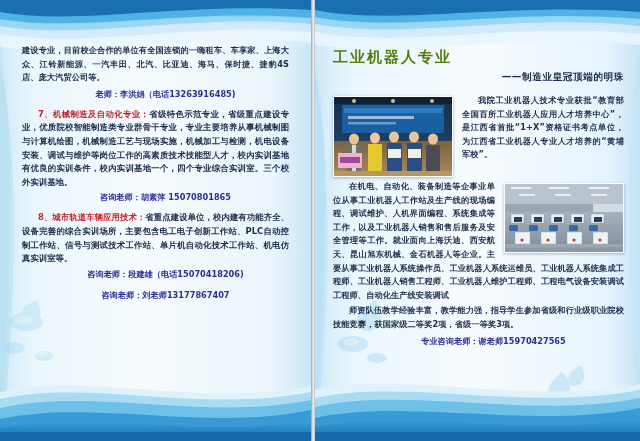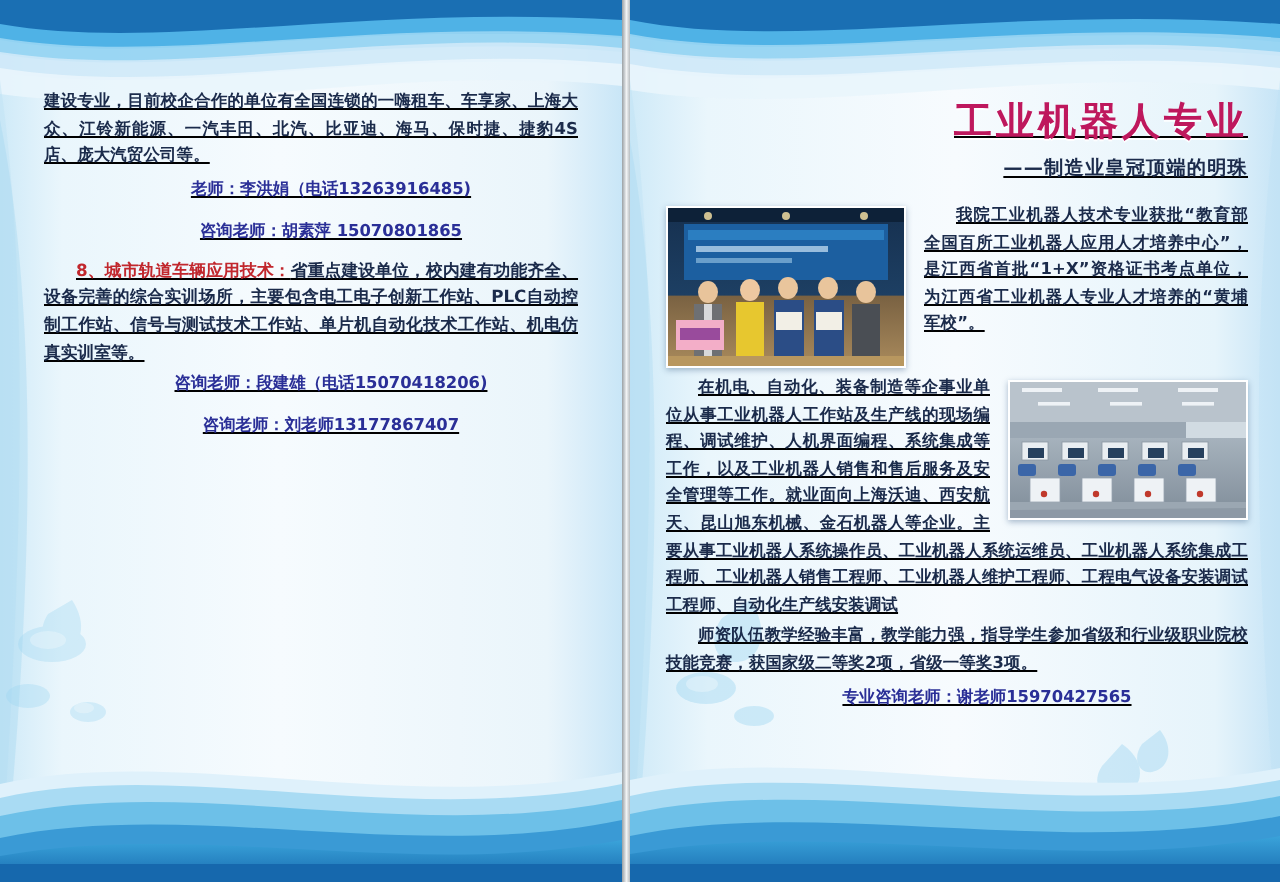--- a/index.html
+++ b/index.html
@@ -46,21 +46,20 @@
   }
   .bg-art svg { display: block; width: 100%; height: 100%; }
 
   
   .content {
     position: absolute;
     left: 0; right: 0;
     top: 0; bottom: 0;
     padding: 44px 22px 48px 22px;
     box-sizing: border-box;
-    text-decoration: underline;
   }
   .page.right .content { padding: 34px 16px 48px 18px; }
 
   
   .body-text {
     font-size: 8.2px;
     line-height: 13.6px;
     color: #1b2b4b;
     text-align: justify;
     letter-spacing: .1px;
@@ -89,23 +88,23 @@
     color: #2a2f97;
     font-weight: 700;
     margin: 1px 0 7px 0;
     text-indent: 20px;
     text-align: center;
   }
   .contact.r { text-indent: 30px; }
 
   
   .r-title {
-    text-align: right;
-    color: #be185d;
-    font-size: 19px;
+    text-align: left;
+    color: #4d7c0f;
+    font-size: 15px;
     font-weight: 700;
     letter-spacing: 2px;
     margin: 14px 0 0 0;
     text-shadow: 0 1px 0 rgba(255,255,255,.85);
   }
   .r-sub {
     text-align: right;
     color: #1b2b4b;
     font-size: 9.6px;
     font-weight: 700;
@@ -194,20 +193,23 @@
         <rect x="0" y="432" width="311" height="9" fill="#1668ad"></rect>
       </svg>
     </div>
 
     <div class="content">
 
       <p class="body-text">建设专业，目前校企合作的单位有全国连锁的一嗨租车、车享家、上海大众、江铃新能源、一汽丰田、北汽、比亚迪、海马、保时捷、捷豹4S店、庞大汽贸公司等。</p>
 
       <p class="contact">老师：李洪娟（电话13263916485)</p>
 
+      <p class="major-head">
+        <span>7、机械制造及自动化专业：</span><span class="cont">省级特色示范专业，省级重点建设专业，优质院校智能制造类专业群骨干专业，专业主要培养从事机械制图与计算机绘图，机械制造工艺与现场实施，机械加工与检测，机电设备安装、调试与维护等岗位工作的高素质技术技能型人才，校内实训基地有优良的实训条件，校内实训基地一个，四个专业综合实训室。三个校外实训基地。</span>
+      </p>
       <p class="contact">咨询老师：胡素萍 15070801865</p>
 
       <p class="major-head">
         <span>8、城市轨道车辆应用技术：</span><span class="cont">省重点建设单位，校内建有功能齐全、设备完善的综合实训场所，主要包含电工电子创新工作站、PLC自动控制工作站、信号与测试技术工作站、单片机自动化技术工作站、机电仿真实训室等。</span>
       </p>
       <p class="contact">咨询老师：段建雄（电话15070418206)</p>
 
       <p class="contact">咨询老师：刘老师13177867407</p>
 
     </div>

